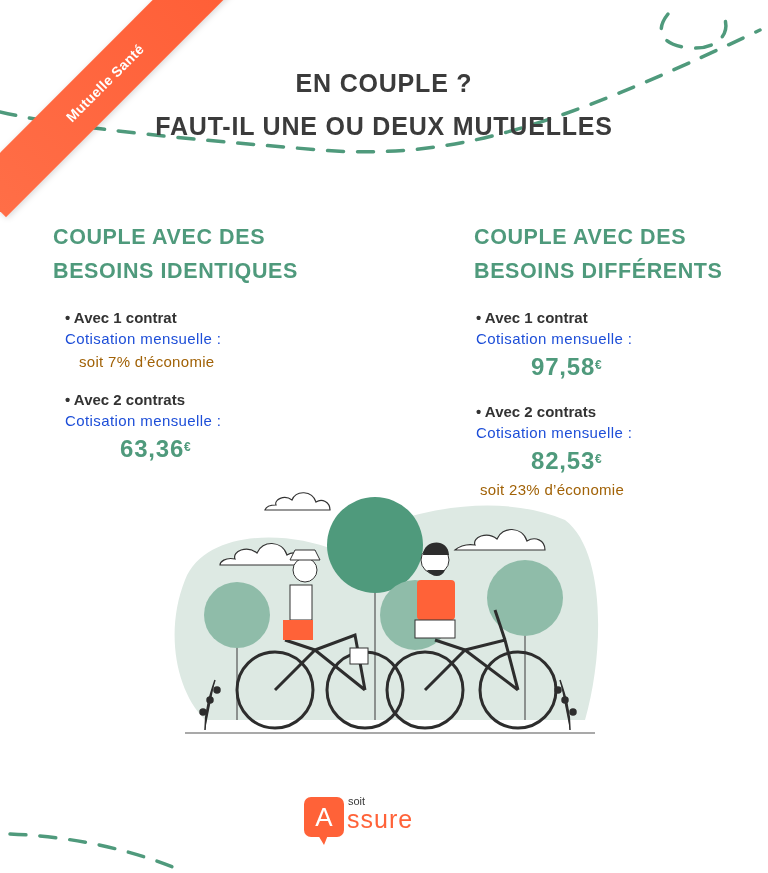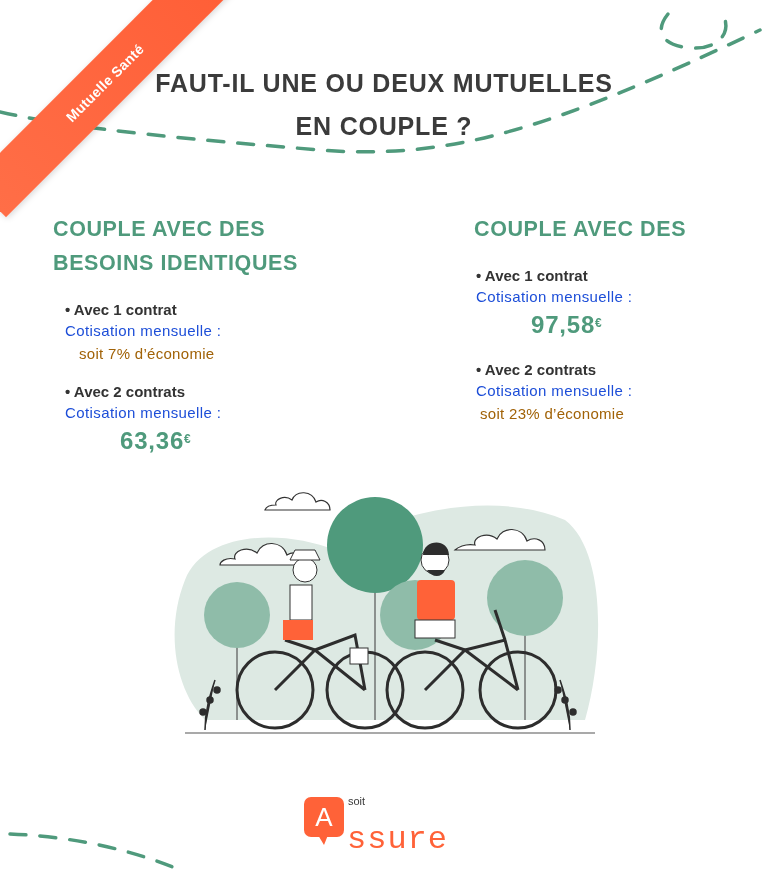--- a/index.html
+++ b/index.html
@@ -16,21 +16,21 @@
     box-shadow:0 2px 6px rgba(0,0,0,0.15);
   }
   .ribbon span { color:#fff; font-weight:bold; font-size:14px; letter-spacing:0.3px; }
 
   .title {
     position:absolute; left:0; width:768px; top:62px;
     text-align:center; font-weight:bold; font-size:25px; line-height:43px;
     color:#3b3b3b; letter-spacing:0.8px;
   }
 
-  .col { position:absolute; top:212px; }
+  .col { position:absolute; top:220px; }
   .col.left { left:53px; }
   .col.right { left:474px; }
   .col h2 {
     color:#4f9a7c; font-size:21.5px; font-weight:bold; line-height:34px; letter-spacing:0.6px;
   }
   .item { margin-top:0; }
   .bullet { font-weight:bold; font-size:15px; color:#333; line-height:20px; }
   .label { font-size:15px; color:#1d4ed8; line-height:22px; letter-spacing:0.4px; }
   .price { font-weight:bold; font-size:24px; color:#4f9a7c; line-height:34px; letter-spacing:0.8px; }
   .price sup { font-size:12px; vertical-align:top; position:relative; top:-2px; }
@@ -38,40 +38,40 @@
 
   .illustration { position:absolute; left:165px; top:490px; width:450px; height:270px; }
 
   .logo { position:absolute; left:304px; top:797px; }
   .logo .badge {
     position:absolute; left:0; top:0; width:40px; height:40px; background:#ff6238; border-radius:7px;
     color:#fff; font-size:26px; display:flex; align-items:center; justify-content:center;
   }
   .logo .tail { position:absolute; left:14px; top:38px; width:0; height:0; border-left:6px solid transparent; border-right:4px solid transparent; border-top:10px solid #ff6238; }
   .logo .comme { position:absolute; left:44px; top:-2px; font-size:11px; color:#3a3a3a; }
-  .logo .assure { position:absolute; left:43px; top:24px; font-size:32px; color:#ff6238; letter-spacing:1px;font-family:Liberation Mono, monospace; }
+  .logo .assure { position:absolute; left:43px; top:8px; font-size:25px; color:#ff6238; letter-spacing:1px; }
 </style>
 </head>
 <body>
 
 <svg class="deco" viewBox="0 0 768 873">
   <g fill="none" stroke="#4f9a7c" stroke-width="3.5" stroke-dasharray="16 14" stroke-linecap="round">
     <path d="M0 112 C 80 130, 200 140, 320 150 C 450 160, 550 130, 760 30"></path>
     <path d="M668 14 C 655 30, 660 45, 690 48 C 720 50, 735 30, 720 10"></path>
     <path d="M10 834 C 60 836, 120 845, 180 870"></path>
   </g>
 </svg>
 
 <div class="ribbon">
   <span>Mutuelle Santé</span>
 </div>
 
 <div class="title">
+  <div>EN COUPLE ?</div>
   <div>FAUT-IL UNE OU DEUX MUTUELLES</div>
-  <div>EN COUPLE ?</div>
 </div>
 
 <div class="col left">
   <h2>
     <div>COUPLE AVEC DES</div>
     <div>BESOINS IDENTIQUES</div>
   </h2>
   <div style="margin-left:12px;margin-top:20px;">
     <div class="item">
       <div class="bullet">• Avec 1 contrat</div>
@@ -82,30 +82,32 @@
       <div class="bullet">• Avec 2 contrats</div>
       <div class="label">Cotisation mensuelle :</div>
       <div class="price" style="margin-left:55px;"><span>63,36</span><sup>€</sup></div>
     </div>
   </div>
 </div>
 
 <div class="col right">
   <h2>
     <div>COUPLE AVEC DES</div>
+    <div>BESOINS DIFFÉRENTS</div>
   </h2>
   <div style="margin-left:2px;margin-top:20px;">
     <div class="item">
       <div class="bullet">• Avec 1 contrat</div>
       <div class="label">Cotisation mensuelle :</div>
       <div class="price" style="margin-left:55px;"><span>97,58</span><sup>€</sup></div>
     </div>
     <div class="item" style="margin-top:18px;">
       <div class="bullet">• Avec 2 contrats</div>
       <div class="label">Cotisation mensuelle :</div>
+      <div class="price" style="margin-left:55px;"><span>82,53</span><sup>€</sup></div>
       <div class="saving" style="margin-left:4px;">soit 23% d’économie</div>
     </div>
   </div>
 </div>
 
 <svg class="illustration" viewBox="0 0 450 270">
 
   <path d="M20 90 C 40 40, 120 40, 170 60 C 230 20, 330 0, 400 30 C 440 60, 440 160, 420 230 L 40 230 C 10 200, 0 140, 20 90 Z" fill="#dde9e3"></path>
 
   <g fill="#fff" stroke="#333" stroke-width="1.2">

